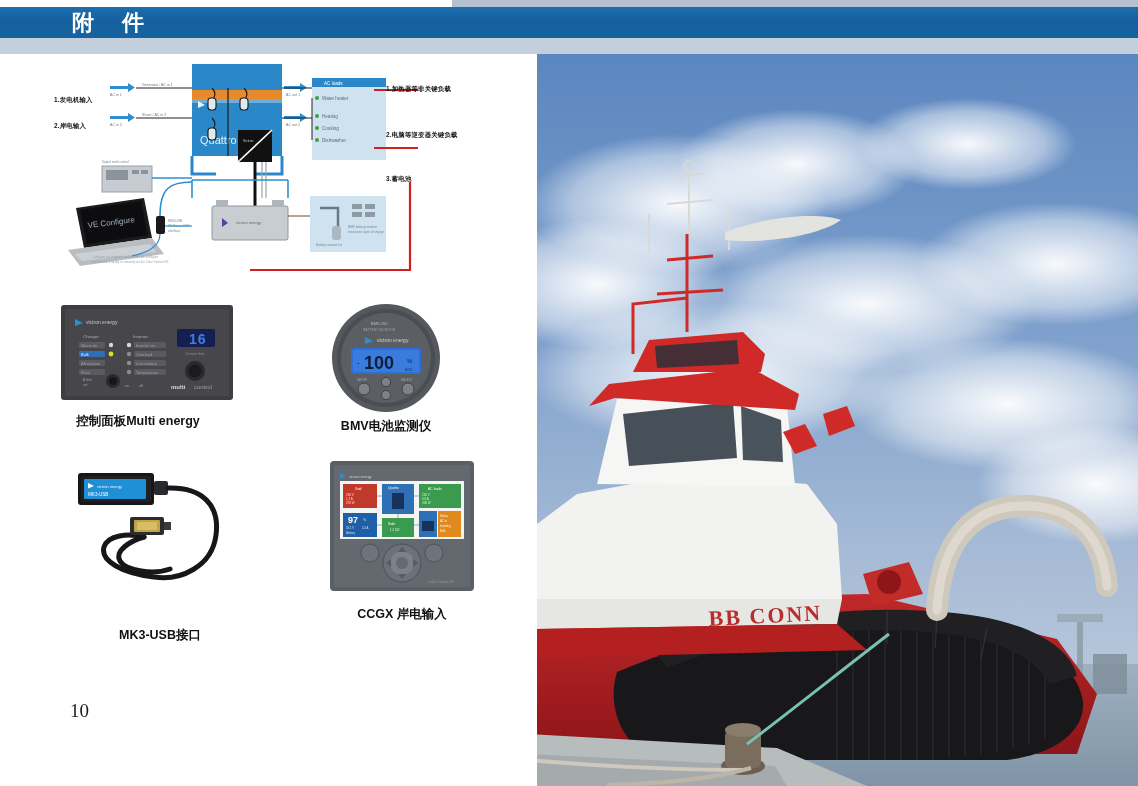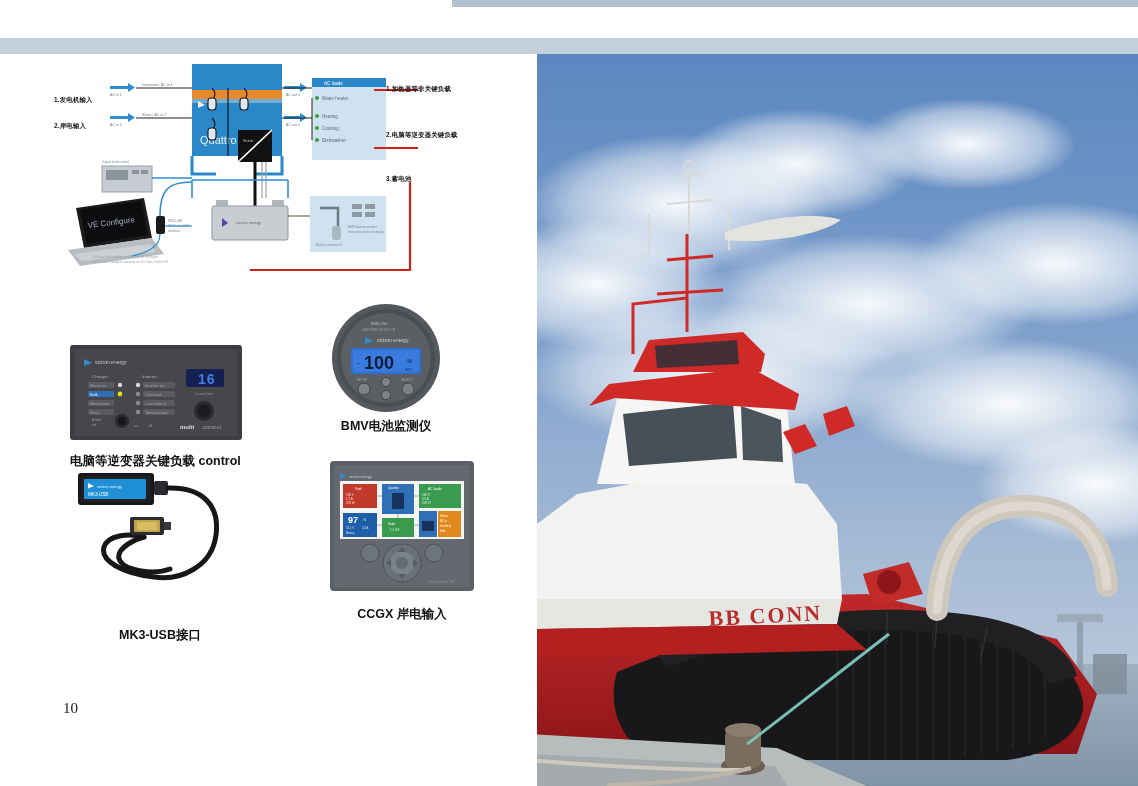--- a/index.html
+++ b/index.html
@@ -48,32 +48,36 @@
   
   .tile { position: absolute; }
   .tile .cap {
     position: absolute; left: 0; width: 100%; text-align: center;
     font-size: 12.5px; font-weight: bold; color: #111; white-space: nowrap;
   }
   .shot { position: absolute; left: 0; top: 0; }
   .shot svg { display: block; }
 
   .pagenum {
-    position: absolute; left: 63px; top: 700px;
-    font-family: "Liberation Serif", serif; font-size: 15px; color: #1a1a1a;
+    position: absolute; left: 70px; top: 700px;
+    font-family: "Liberation Serif", serif; font-size: 19px; color: #1a1a1a;
   }
 </style>
 </head>
 <body>
 
 <div class="page">
 
   <div class="top-strip"></div>
   <div class="top-strip-right"></div>
 
+  <div class="title-bar">
+    <div class="title-bar-sheen"></div>
+    <div class="title-text">附　件</div>
+  </div>
   <div class="under-strip"></div>
 
   <div class="photo">
     <svg viewBox="0 0 601 732" preserveAspectRatio="none">
       <defs>
         <linearGradient id="sky" x1="0" y1="0" x2="0" y2="1">
           <stop offset="0%" stop-color="#5b86bf"></stop>
           <stop offset="38%" stop-color="#7ea0cc"></stop>
           <stop offset="70%" stop-color="#a8bcd6"></stop>
           <stop offset="100%" stop-color="#c6d2de"></stop>
@@ -346,21 +350,21 @@
     </svg>
   </div>
 
   <div class="lbl" style="left:54px; top:96px;">1.发电机输入</div>
   <div class="lbl" style="left:54px; top:122px;">2.岸电输入</div>
 
   <div class="lbl" style="left:386px; top:85px;">1.加热器等非关键负载</div>
   <div class="lbl" style="left:386px; top:131px;">2.电脑等逆变器关键负载</div>
   <div class="lbl" style="left:386px; top:175px;">3.蓄电池</div>
 
-  <div class="tile" style="left:70px; top:305px; width:154px; height:128px;margin-top:40px;">
+  <div class="tile" style="left:61px; top:305px; width:154px; height:128px;">
     <div class="shot">
       <svg width="172" height="95" viewBox="0 0 172 95">
         <rect x="0" y="0" width="172" height="95" rx="3" fill="#3e3e42"></rect>
         <rect x="4" y="4" width="164" height="87" rx="2" fill="#46464b"></rect>
 
         <path d="M 14 14 l 8 4 l -8 3 z" fill="#2f8ed0"></path>
         <text x="25" y="19" font-family="Liberation Sans, sans-serif" font-size="5" fill="#c8ccd0">victron energy</text>
 
         <text x="22" y="33" font-family="Liberation Sans, sans-serif" font-size="4.4" fill="#aab0b6">Charger</text>
         <g font-family="Liberation Sans, sans-serif" font-size="4" fill="#9aa0a6">
@@ -405,21 +409,21 @@
           <text x="22" y="76">A limit</text>
             <text x="22" y="81">set</text>
           <text x="64" y="82">on</text>
             <text x="78" y="82">off</text>
         </g>
 
         <text x="110" y="84" font-family="Liberation Sans, sans-serif" font-size="6" font-weight="bold" fill="#d4d8dc">multi</text>
         <text x="133" y="84" font-family="Liberation Sans, sans-serif" font-size="6" fill="#9aa0a6">control</text>
       </svg>
     </div>
-    <div class="cap" style="top:108px;">电脑等逆变器关键负载 control</div>
+    <div class="cap" style="top:108px;">控制面板Multi energy</div>
   </div>
 
   <div class="tile" style="left:331px; top:303px; width:128px; height:132px;">
     <div class="shot">
       <svg width="110" height="110" viewBox="0 0 110 110">
         <circle cx="55" cy="55" r="54" fill="#55585c"></circle>
         <circle cx="55" cy="55" r="49" fill="#4a4d51"></circle>
         <circle cx="55" cy="55" r="45" fill="#5b5e62"></circle>
         <text x="40" y="22" font-family="Liberation Sans, sans-serif" font-size="4" fill="#b9bdc2">BMV-700</text>
         <text x="32" y="28" font-family="Liberation Sans, sans-serif" font-size="3.4" fill="#9aa0a6">BATTERY MONITOR</text>

